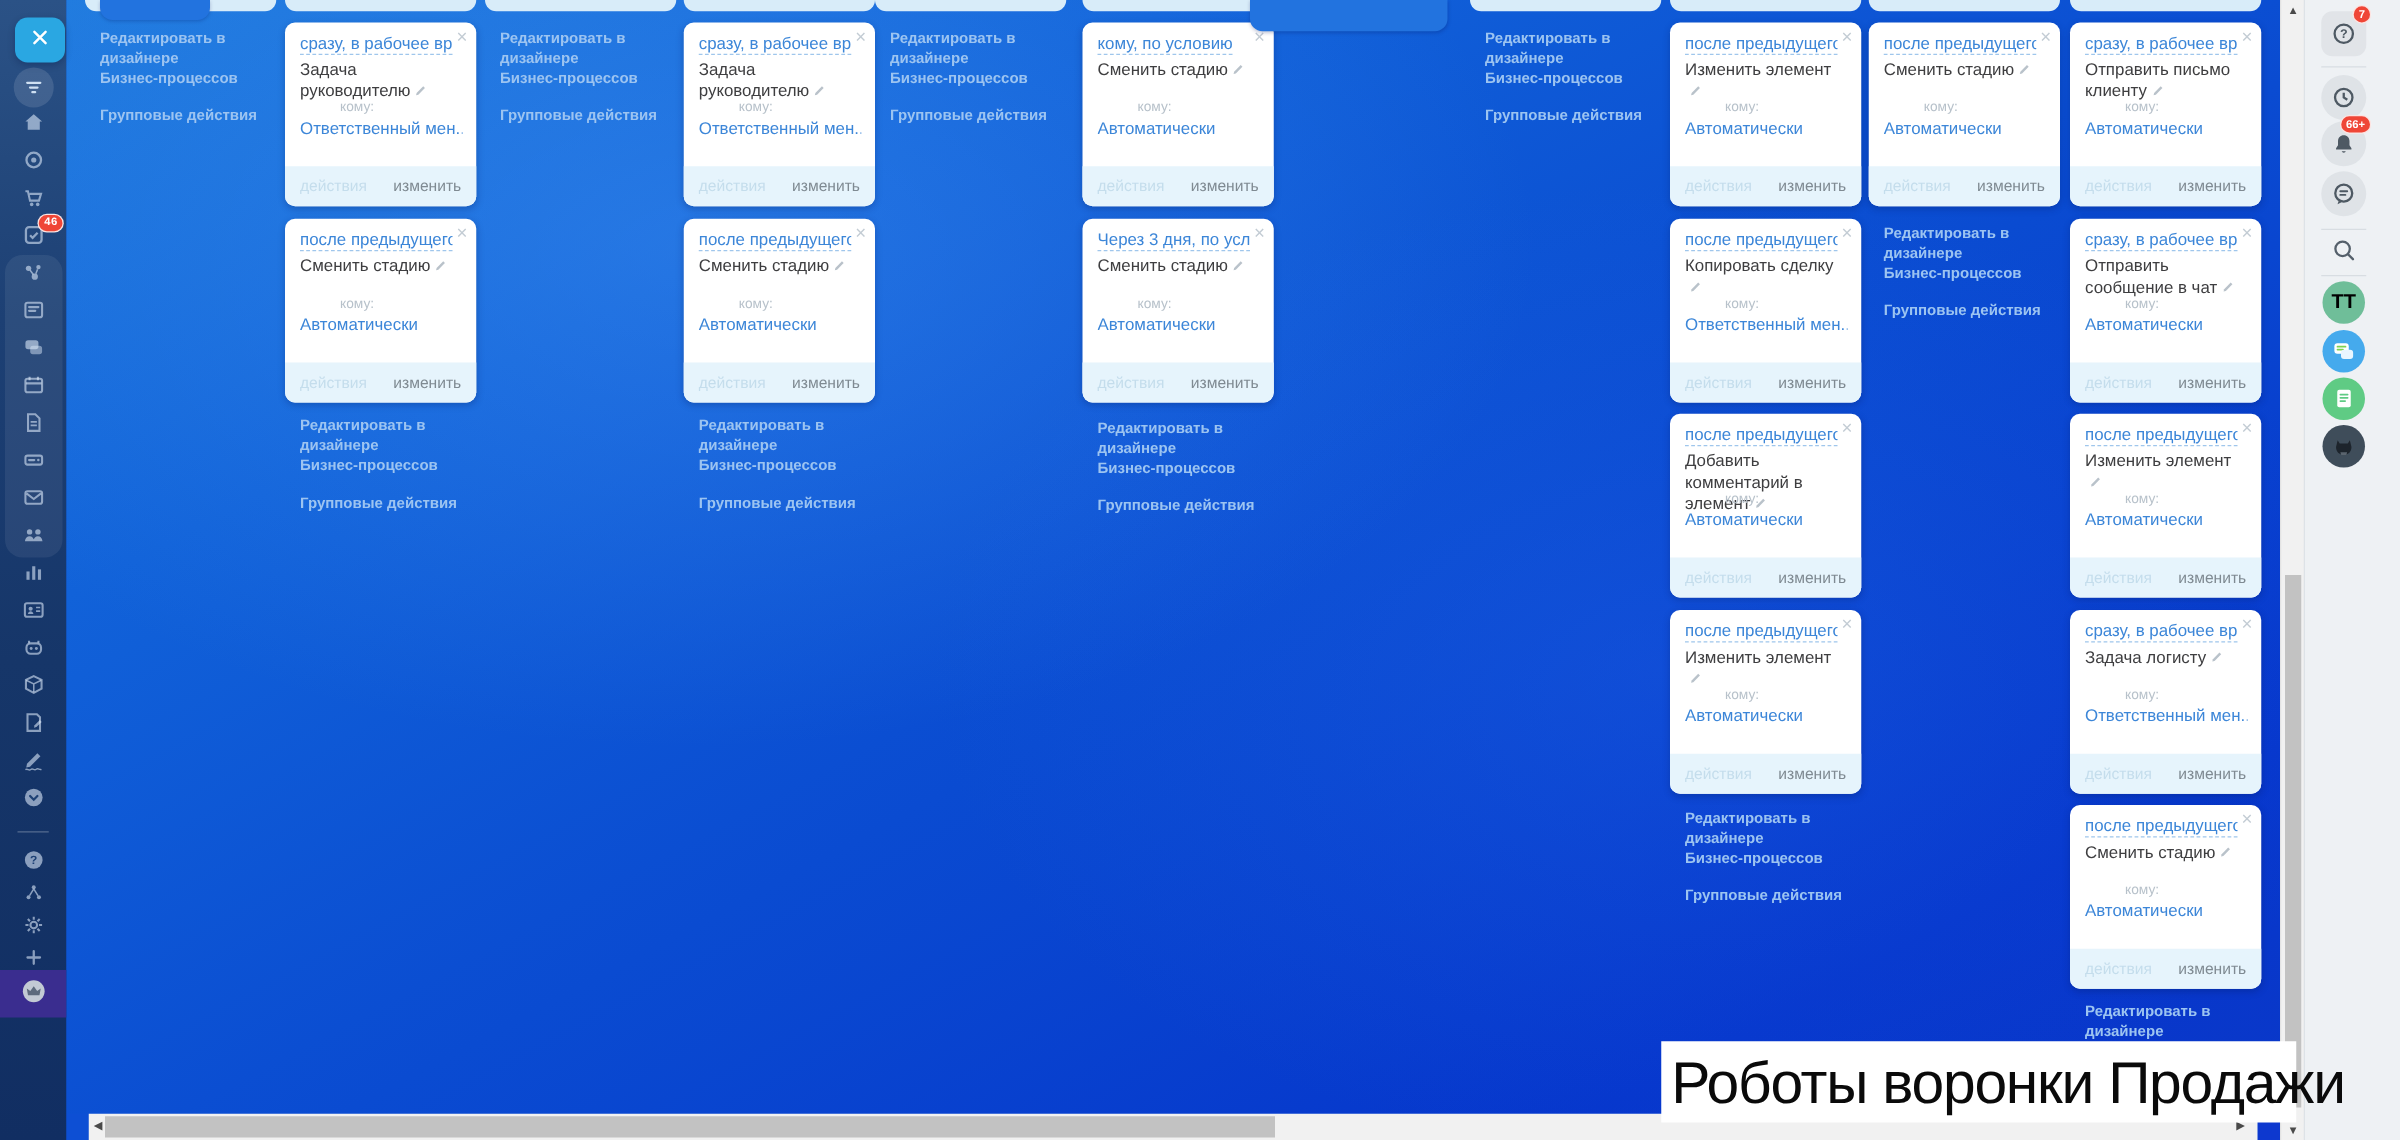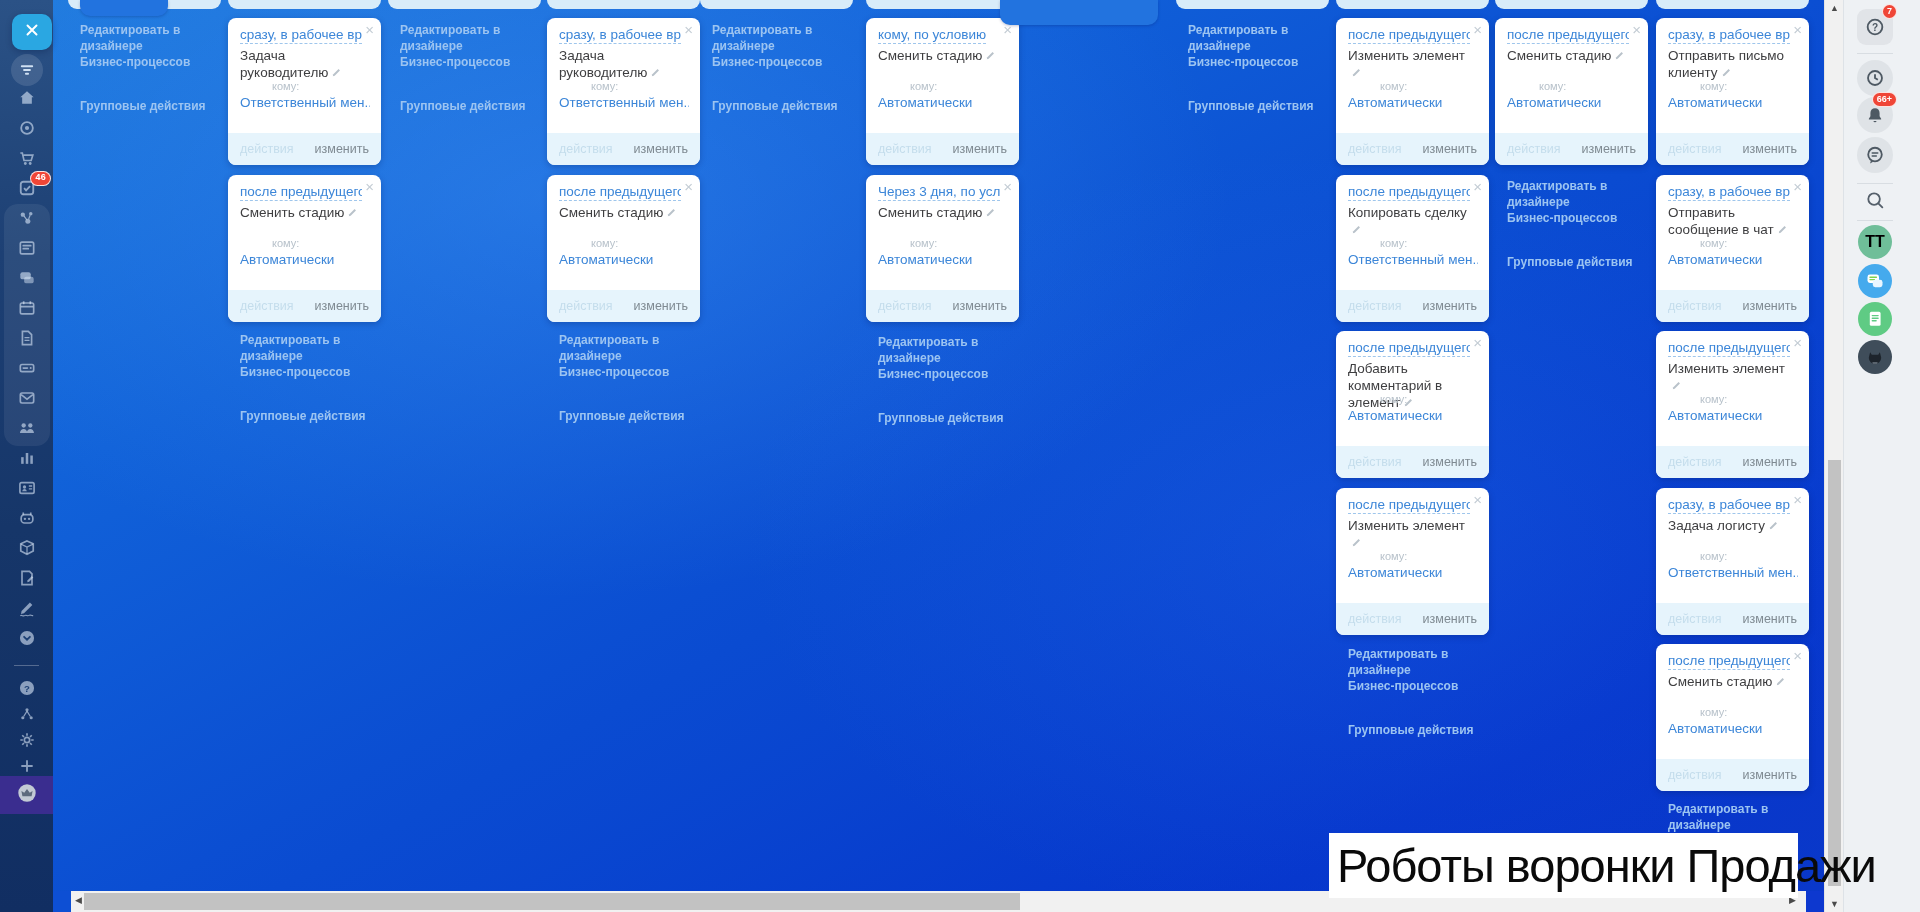--- a/index.html
+++ b/index.html
@@ -26,38 +26,38 @@
   .canvas{position:absolute;left:53px;top:0;width:1771px;height:891px;overflow:hidden;z-index:1;
       background:
        radial-gradient(1100px 650px at 28% 22%, rgba(90,170,255,0.28), rgba(90,170,255,0) 62%),
        radial-gradient(900px 600px at 72% 60%, rgba(40,110,240,0.25), rgba(40,110,240,0) 65%),
        linear-gradient(152deg,#1f7ade 0%,#1162d9 26%,#0a4bd1 55%,#0636cc 84%,#0a38c9 100%);}
   .strip{position:absolute;top:0;height:9px;width:153px;background:#d8ecf9;border-radius:0 0 9px 9px;}
   .tab{position:absolute;top:0;background:#2273df;border-radius:0 0 10px 10px;box-shadow:0 1px 3px rgba(0,20,90,.25);}
 
   .col-links{position:absolute;width:160px;}
   .edit-link,.group-link{color:#9cc4f1;font-weight:bold;font-size:12px;line-height:16px;cursor:pointer;}
-  .group-link{margin-top:28px;}
+  .group-link{margin-top:14px;}
 
   .card{position:absolute;width:153px;height:147px;background:#fff;border-radius:8px;
         box-shadow:0 2px 6px rgba(0,25,90,.28);}
   .card .trigger{position:absolute;left:12px;top:9px;max-width:122px;overflow:hidden;white-space:nowrap;
         font-size:13.5px;color:#3c86d8;border-bottom:1px dashed #9fc6ec;padding-bottom:1px;cursor:pointer;}
   .card .xclose{position:absolute;right:7px;top:4px;color:#c3ccd4;font-size:15px;line-height:15px;cursor:pointer;}
   .card .title{position:absolute;left:12px;top:29px;width:128px;font-size:13.5px;line-height:17px;color:#3e3e40;}
   .card .pencil{display:inline-block;vertical-align:-1px;margin-left:3px;cursor:pointer;}
   .card .to-label{position:absolute;left:12px;top:62px;font-size:11px;color:#b7c1ca;padding-left:32px;}
   .card .to-value{position:absolute;left:12px;top:77px;width:130px;overflow:hidden;white-space:nowrap;
         font-size:13.5px;color:#3c86d8;cursor:pointer;}
   .card .foot{position:absolute;left:0;right:0;bottom:0;height:32px;background:#e6f4fc;border-radius:0 0 8px 8px;}
   .card .foot .act{position:absolute;left:12px;top:9px;font-size:12.5px;color:#c4ddec;cursor:pointer;}
   .card .foot .chg{position:absolute;right:12px;top:9px;font-size:12.5px;color:#7f8a92;cursor:pointer;}
 
   
-  .banner{position:absolute;left:1329px;top:833px;width:469px;height:65px;background:#fff;z-index:60;
+  .banner{position:absolute;left:1329px;top:833px;width:508px;height:65px;background:#fff;z-index:60;
         display:flex;align-items:center;}
   .banner span{font-size:47px;color:#0a0a0a;padding-left:8px;letter-spacing:-1px;white-space:nowrap;}
 
   
   .hscroll{position:absolute;left:71px;top:891px;width:1735px;height:21px;background:#f1f1f1;z-index:40;}
   .hthumb{position:absolute;left:13px;top:2px;width:936px;height:17px;background:#c2c2c2;cursor:pointer;}
   .harrow{position:absolute;top:4px;font-size:9px;color:#4a4a4a;cursor:pointer;}
   .blue-corner{position:absolute;left:1806px;top:891px;width:18px;height:21px;background:#0d38cf;z-index:39;}
   .vscroll{position:absolute;left:1824px;top:0;width:19px;height:912px;background:#f1f1f1;z-index:40;border-left:1px solid #e3e3e3;}
   .vthumb{position:absolute;left:3px;top:460px;width:13px;height:426px;background:#c2c2c2;cursor:pointer;}

